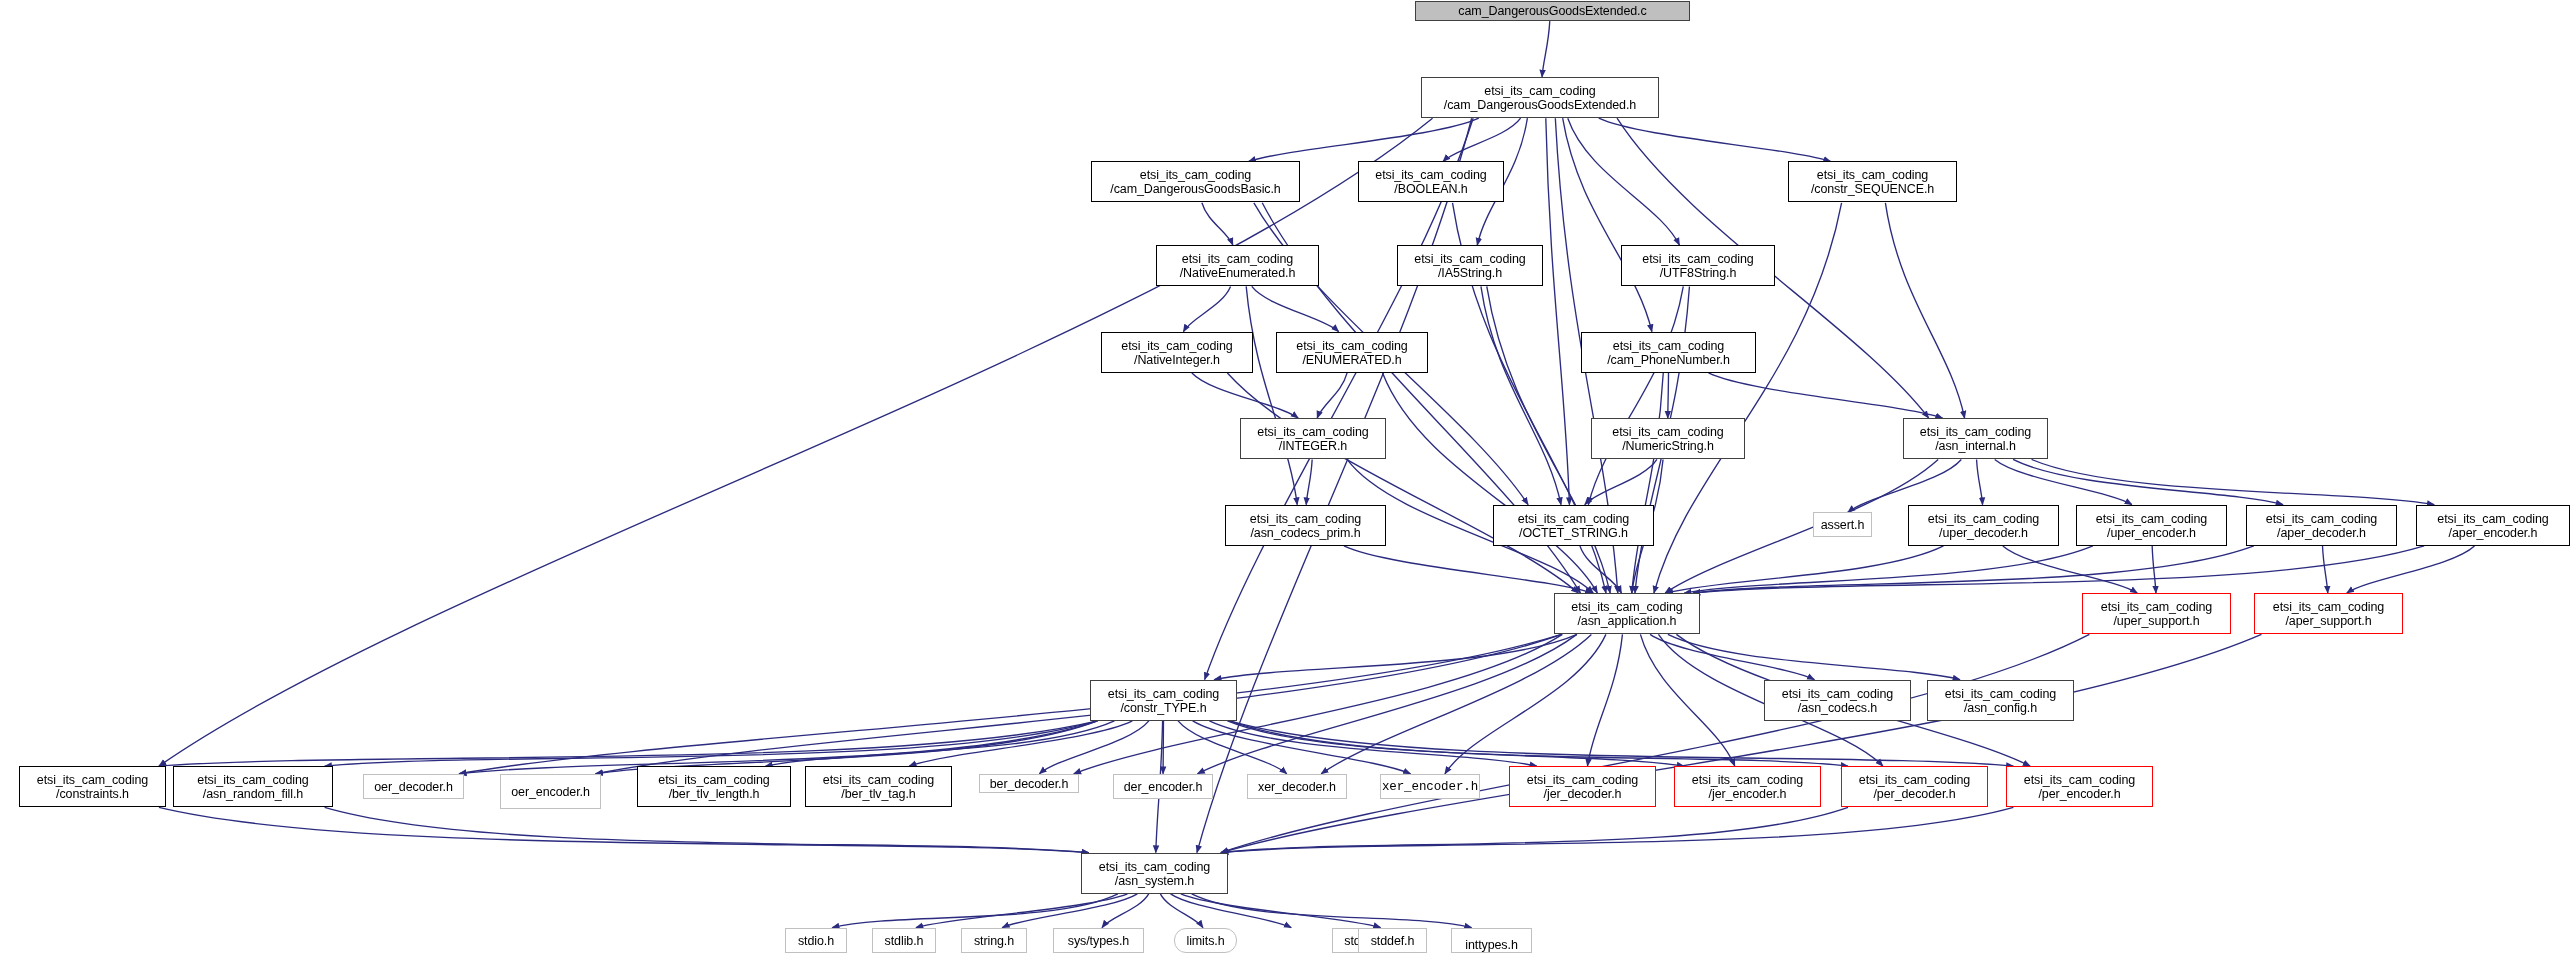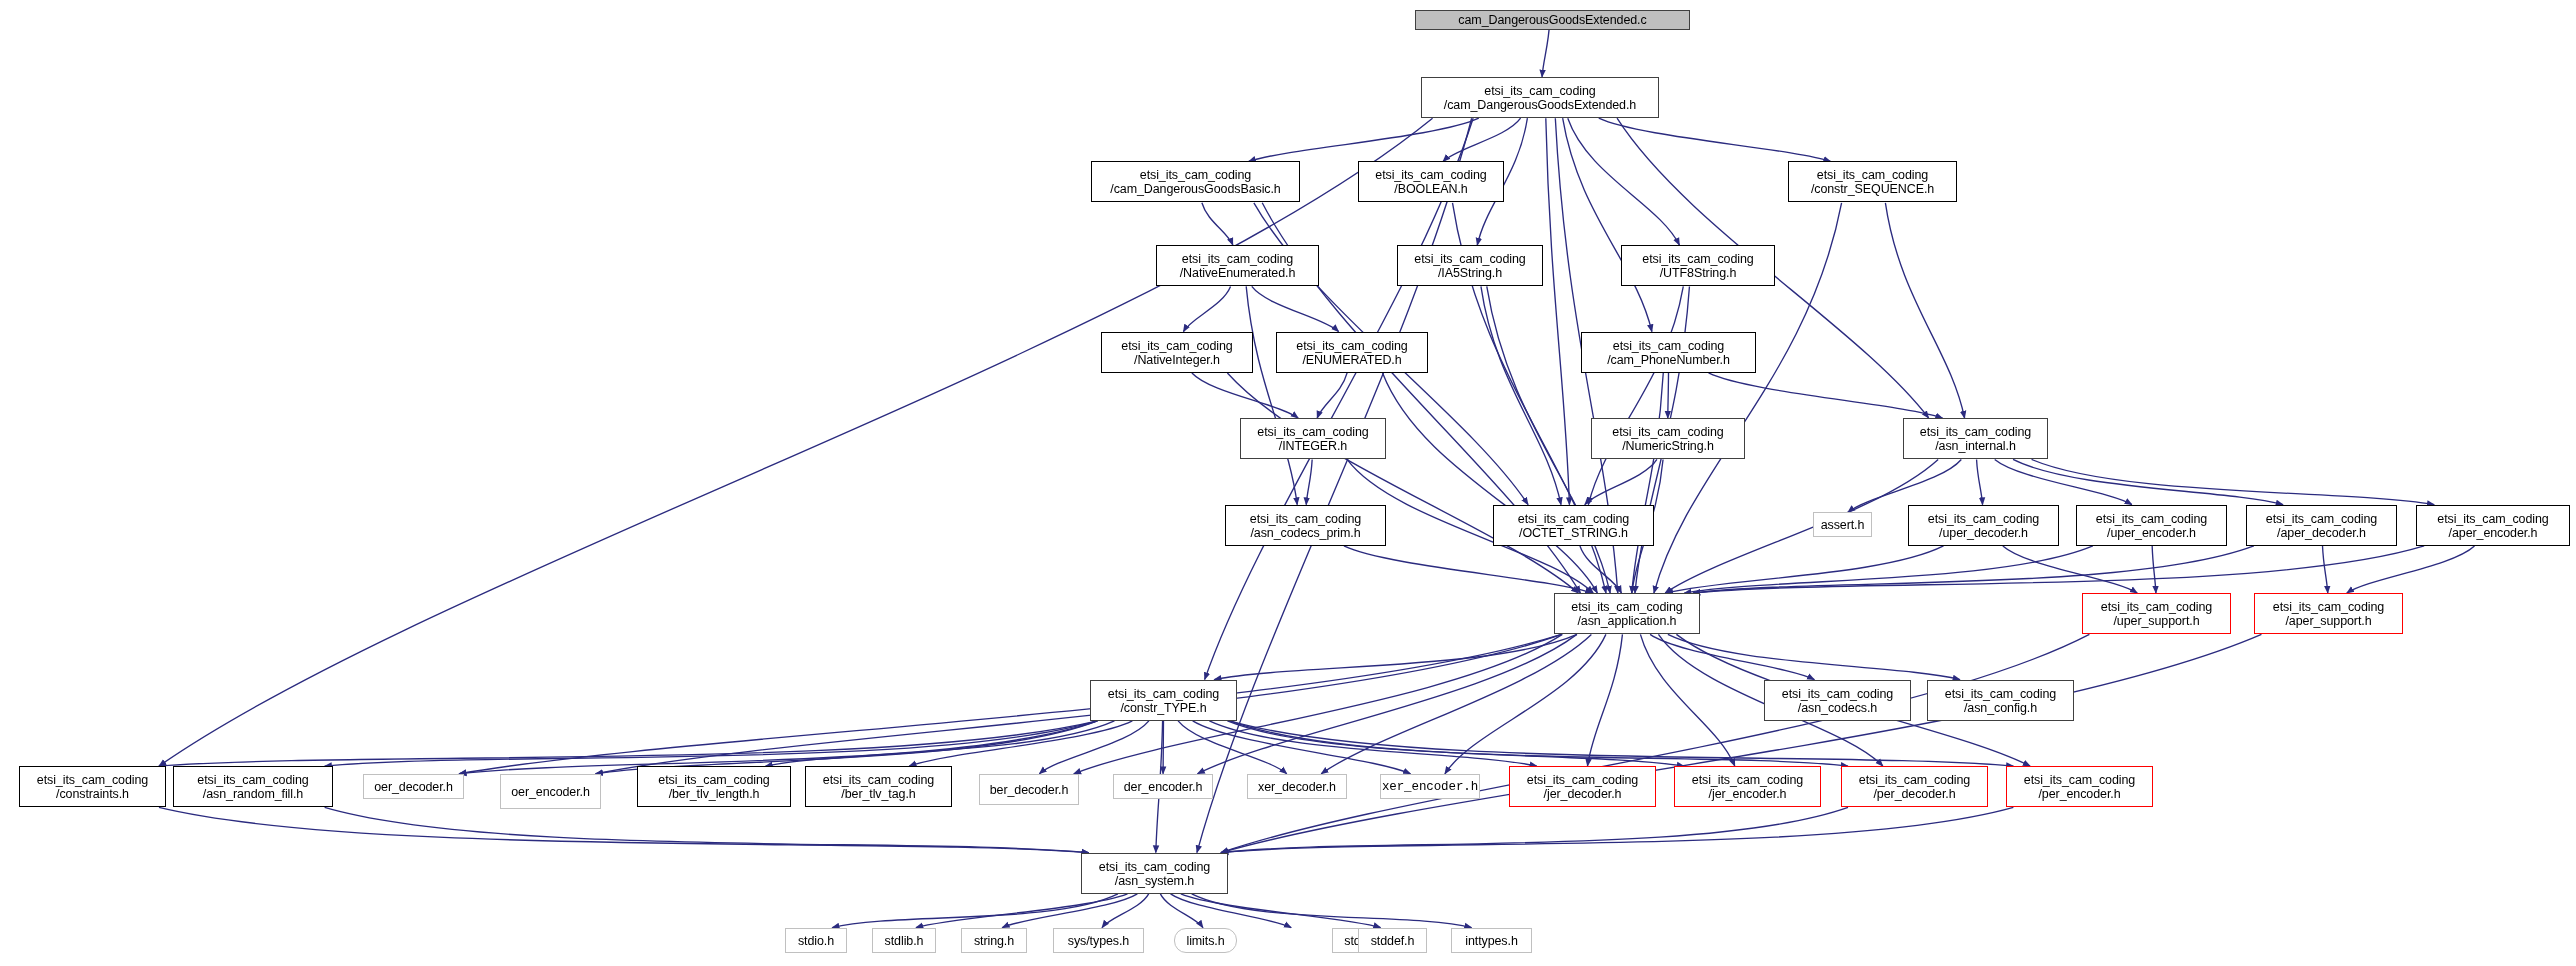--- a/index.html
+++ b/index.html
@@ -134,21 +134,21 @@
       <path d="M 1163.0314285714285 930 C 1097.6499428571428 962.3453714285714, 931.2243428571428 949, 865.8428571428572 965" fill="none" stroke="#2b2b7f" stroke-width="1.4" marker-end="url(#arrow)"></path>
       <path d="M 1172.9764285714286 930 C 1133.3790000000001 945.75, 992.5881428571429 953.8, 952.9907142857143 965" fill="none" stroke="#2b2b7f" stroke-width="1.4" marker-end="url(#arrow)"></path>
       <path d="M 1183.2492857142856 930 C 1157.9559428571429 945.75, 1068.0240571428571 953.8, 1042.7307142857144 965" fill="none" stroke="#2b2b7f" stroke-width="1.4" marker-end="url(#arrow)"></path>
       <path d="M 1195.0521428571428 930 C 1186.3134 945.75, 1155.2423142857142 953.8, 1146.5035714285714 965" fill="none" stroke="#2b2b7f" stroke-width="1.4" marker-end="url(#arrow)"></path>
       <path d="M 1207.2375 930 C 1215.2092499999999 945.75, 1243.5532500000002 953.8, 1251.525 965" fill="none" stroke="#2b2b7f" stroke-width="1.4" marker-end="url(#arrow)"></path>
       <path d="M 1217.8382142857142 930 C 1240.4233928571427 945.75, 1320.7262500000002 953.8, 1343.3114285714287 965" fill="none" stroke="#2b2b7f" stroke-width="1.4" marker-end="url(#arrow)"></path>
       <path d="M 1228.5482142857143 930 C 1265.9383928571428 945.75, 1398.88125 953.8, 1436.2714285714285 965" fill="none" stroke="#2b2b7f" stroke-width="1.4" marker-end="url(#arrow)"></path>
       <path d="M 1239.8046428571429 930 C 1303.8610214285713 962.0140946428571, 1466.9136214285716 949, 1530.97 965" fill="none" stroke="#2b2b7f" stroke-width="1.4" marker-end="url(#arrow)"></path>
     </svg>
   <div id="nodes-layer">
-      <div class="node root" style="left: 1415px; top: 10px; width: 275px; height: 20px;">
+      <div class="node root" style="left: 1415px; top: 1px; width: 275px; height: 20px;">
         <span class="l1">cam_DangerousGoodsExtended.c</span>
       </div>
       <div class="node dark" style="left: 1421px; top: 77px; width: 238px; height: 41px;">
         <span class="l1">etsi_its_cam_coding</span>
         <span class="l2">/cam_DangerousGoodsExtended.h</span>
       </div>
       <div class="node " style="left: 1091px; top: 161px; width: 209px; height: 41px;">
         <span class="l1">etsi_its_cam_coding</span>
         <span class="l2">/cam_DangerousGoodsBasic.h</span>
       </div>
@@ -262,21 +262,21 @@
         <span class="l1">oer_encoder.h</span>
       </div>
       <div class="node " style="left: 637px; top: 766px; width: 154px; height: 41px;">
         <span class="l1">etsi_its_cam_coding</span>
         <span class="l2">/ber_tlv_length.h</span>
       </div>
       <div class="node " style="left: 805px; top: 766px; width: 147px; height: 41px;">
         <span class="l1">etsi_its_cam_coding</span>
         <span class="l2">/ber_tlv_tag.h</span>
       </div>
-      <div class="node grey" style="left: 979px; top: 774px; width: 100px; height: 31px; justify-content: center;">
+      <div class="node grey" style="left: 979px; top: 774px; width: 100px; height: 19px; justify-content: center;">
         <span class="l1">ber_decoder.h</span>
       </div>
       <div class="node grey" style="left: 1113px; top: 774px; width: 100px; height: 25px;">
         <span class="l1">der_encoder.h</span>
       </div>
       <div class="node grey" style="left: 1247px; top: 774px; width: 100px; height: 25px;">
         <span class="l1">xer_decoder.h</span>
       </div>
       <div class="node grey" style="left: 1380px; top: 774px; width: 100px; height: 25px; font-family: Liberation Mono, monospace;">
         <span class="l1">xer_encoder.h</span>
@@ -315,18 +315,18 @@
       </div>
       <div class="node grey" style="left: 1174px; top: 928px; width: 63px; height: 25px; border-radius: 12px;">
         <span class="l1">limits.h</span>
       </div>
       <div class="node grey" style="left: 1332px; top: 928px; width: 69px; height: 25px;">
         <span class="l1">stdarg.h</span>
       </div>
       <div class="node grey" style="left: 1358px; top: 928px; width: 69px; height: 25px;">
         <span class="l1">stddef.h</span>
       </div>
-      <div class="node grey" style="left: 1451px; top: 928px; width: 81px; height: 25px;">
+      <div class="node grey" style="left: 1451px; top: 928px; width: 81px; height: 25px; justify-content: flex-end;">
         <span class="l1">inttypes.h</span>
       </div>
     </div>
 </div>
 
 
 </body></html>

